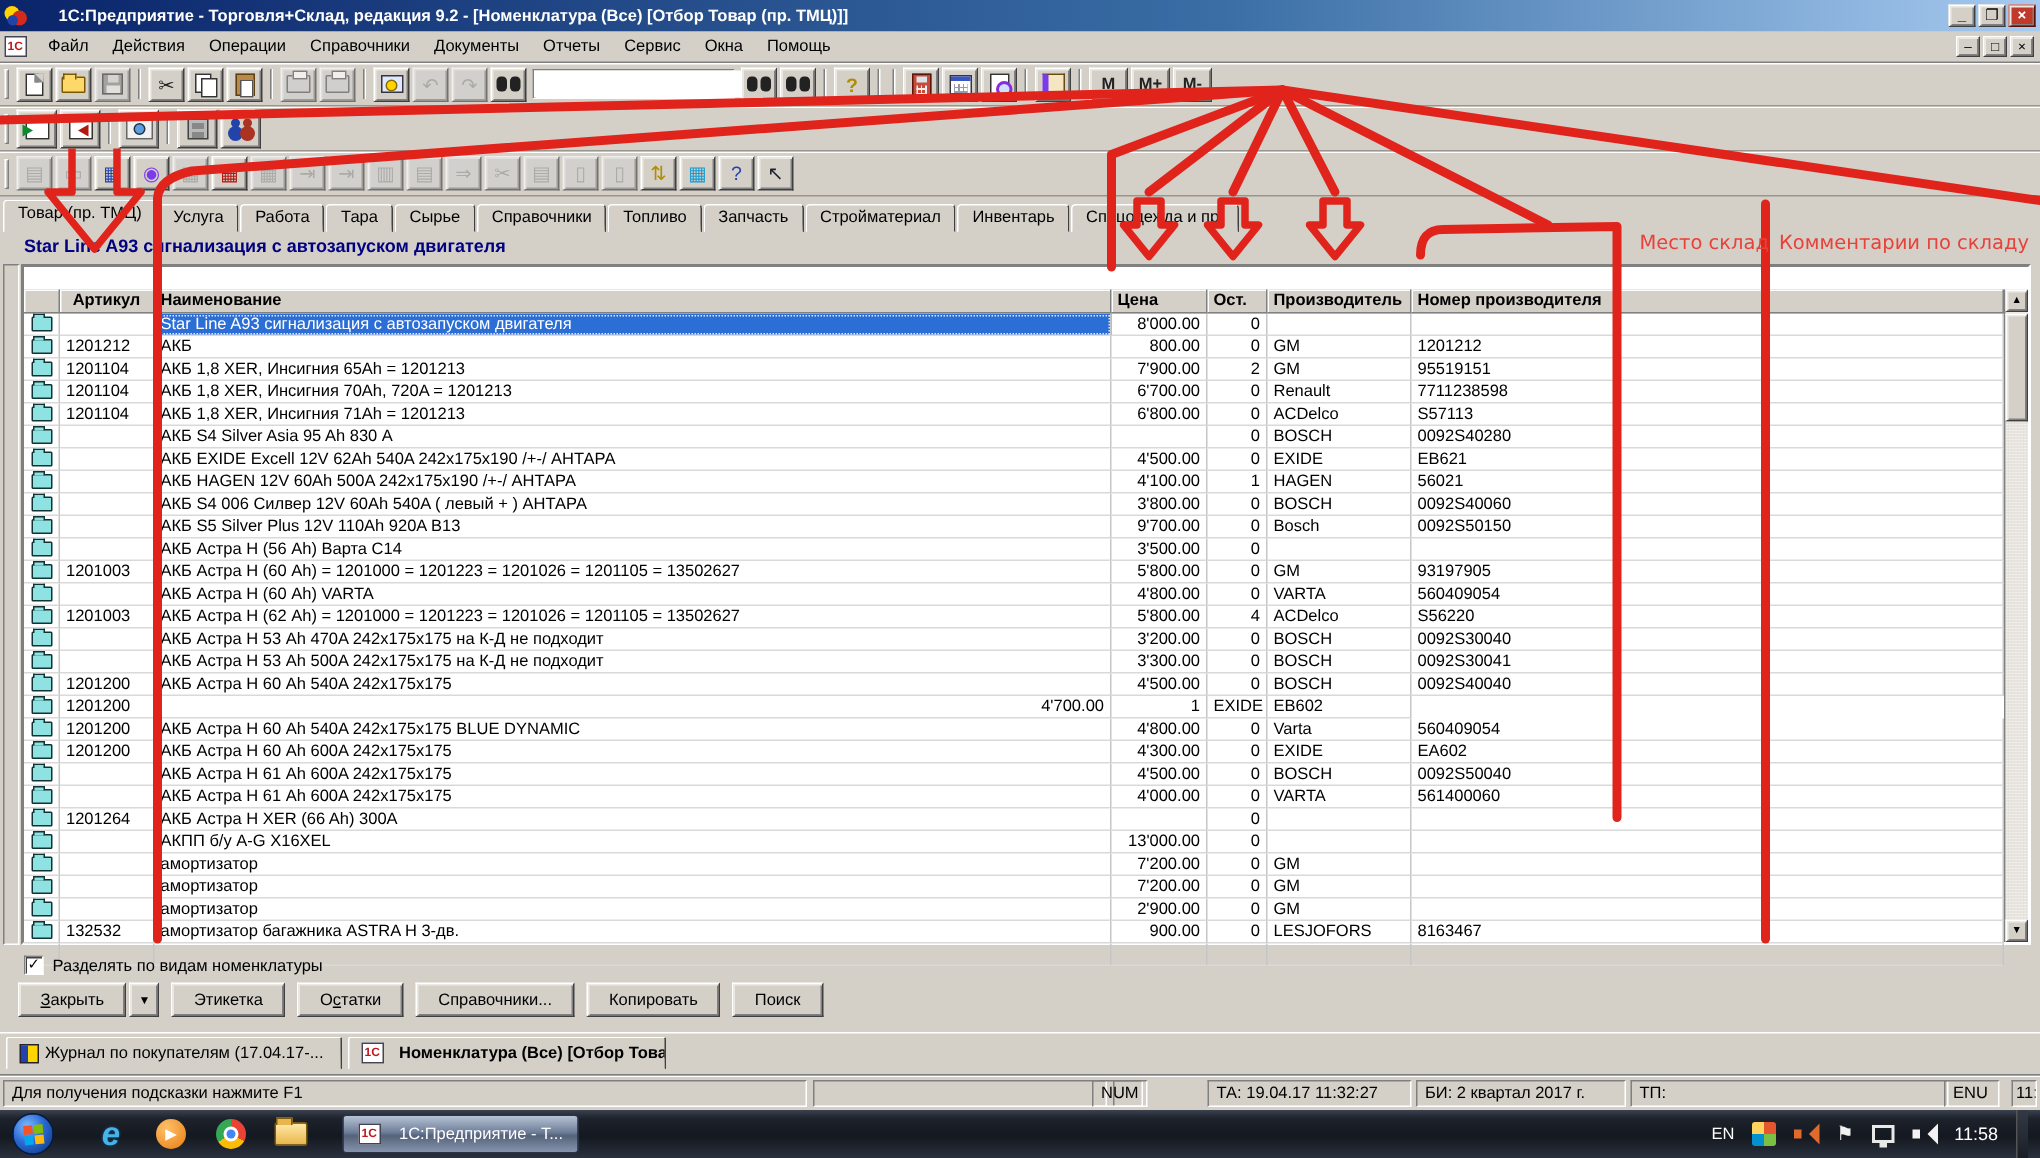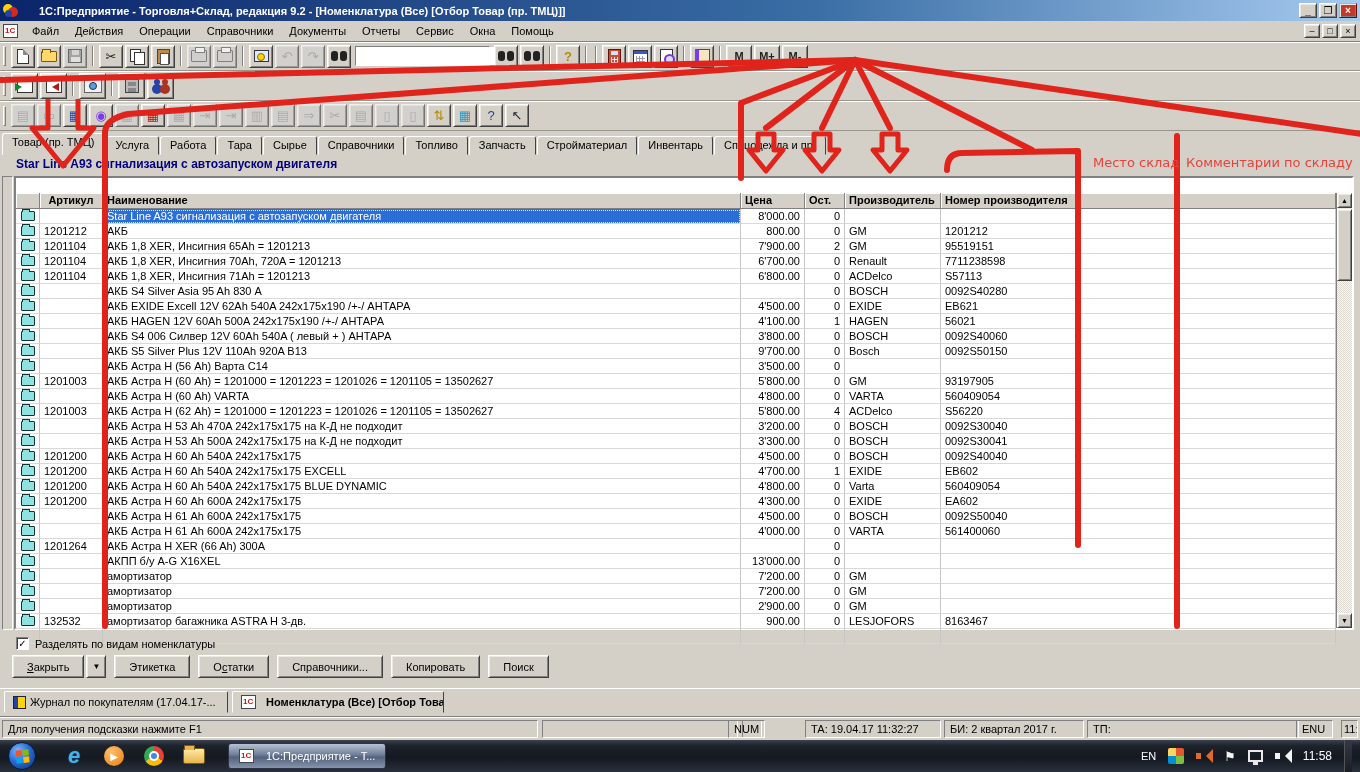--- a/index.html
+++ b/index.html
@@ -569,21 +569,20 @@
               <span class="gcell num">4'500.00</span>
               <span class="gcell num">0</span>
               <span class="gcell">BOSCH</span>
               <span class="gcell">0092S40040</span>
             </div>
             <div class="grow">
               <span class="gcell foldwrap">
                 <span class="fold"></span>
               </span>
               <span class="gcell">1201200</span>
-              <span class="gcell">АКБ Астра Н 60 Ah 540A 242x175x175   EXCELL</span>
               <span class="gcell num">4'700.00</span>
               <span class="gcell num">1</span>
               <span class="gcell">EXIDE</span>
               <span class="gcell">EB602</span>
             </div>
             <div class="grow">
               <span class="gcell foldwrap">
                 <span class="fold"></span>
               </span>
               <span class="gcell">1201200</span>

